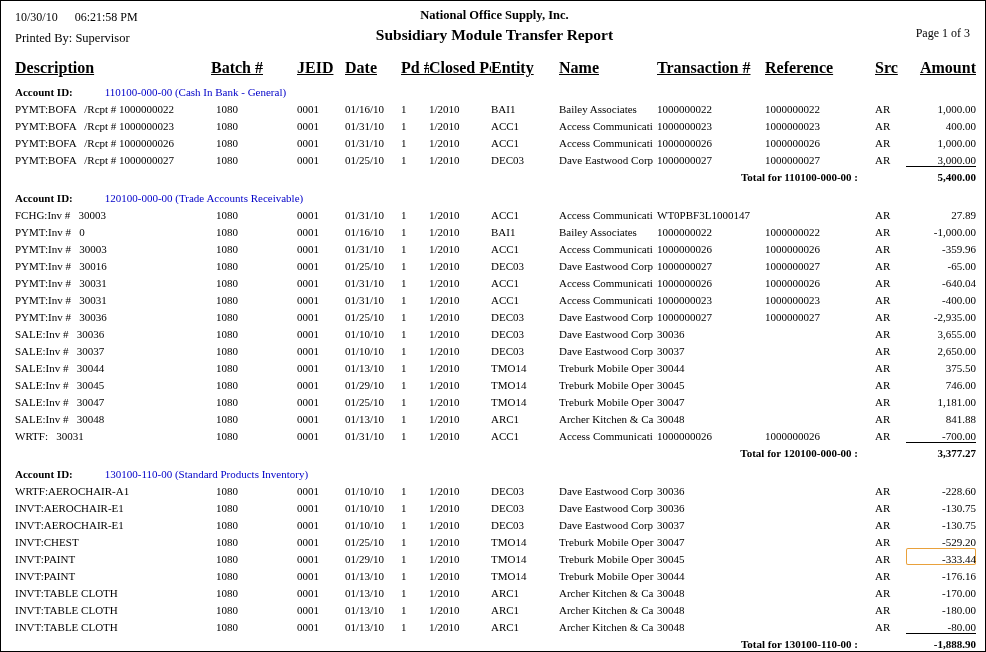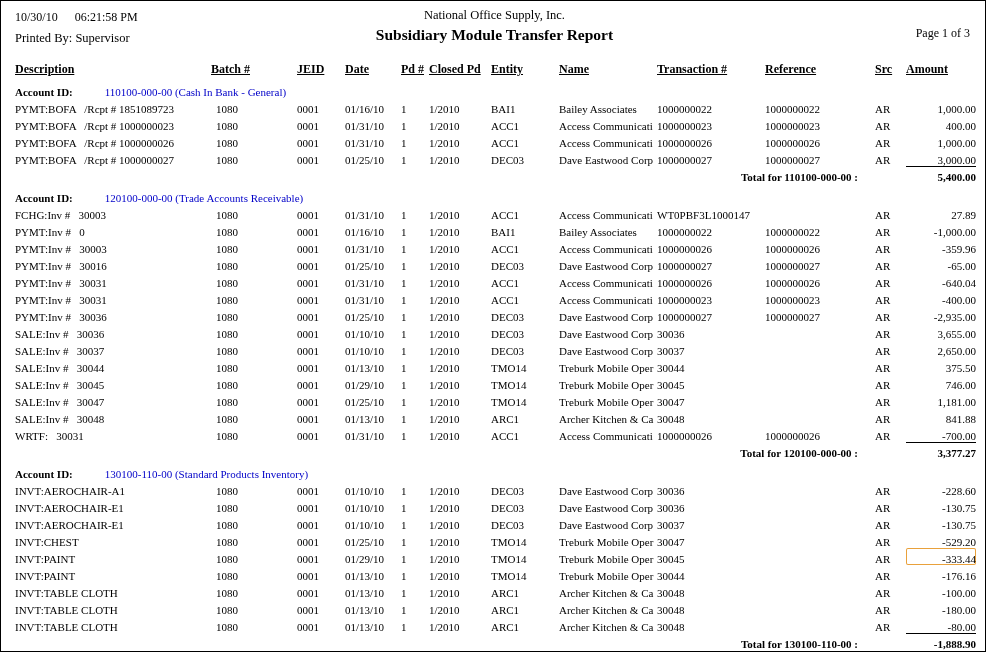--- a/index.html
+++ b/index.html
@@ -16,33 +16,33 @@
     overflow: hidden;
     background: #fff;
   }
   
   .report-header { position: relative; height: 52px; }
   .hdr-left { position: absolute; top: 3px; left: 0; }
   .hdr-date-line { font-size: 12px; }
   .hdr-time { margin-left: 17px; }
   .printed-by { font-size: 12.5px; margin-top: 6px; }
   .hdr-center { position: absolute; top: 1px; left: 0; right: 0; text-align: center; }
-  .company { font-size: 12.5px; font-weight: normal; }
+  .company { font-size: 12.5px; font-weight: bold; }
   .title { font-size: 15.5px; font-weight: bold; margin-top: 3px; }
   .hdr-right { position: absolute; top: 19px; right: 4px; font-size: 12px; }
   
   table.report { border-collapse: collapse; table-layout: fixed; width: 961px; font-size: 11px; }
   th, td {
     padding: 0; vertical-align: bottom;
     overflow: hidden; white-space: nowrap;
     height: 17px; text-align: left;
   }
-  thead th { font-weight: bold; font-size: 12px; height: 18px; }
+  thead th { font-weight: bold; font-size: 16px; height: 18px; }
   th .u { text-decoration: underline; }
-  th.c11 { text-align: left; }
+  th.c11 { text-align: right; }
   td.c0 { white-space: pre; }
   td.c1 { padding-left: 5px; }
   td.c11 { text-align: right; }
   .account-row td { padding-top: 4px; height: 21px; font-size: 11px; }
   .acct-label { font-weight: bold; }
   .acct-link { color: #0000c8; margin-left: 32px; }
   .total-row td { font-weight: bold; height: 17px; }
   .total-label { text-align: right; padding-right: 48px; }
   .total-amount { text-align: right; border-top: 1px solid #000; margin-top: 16px; }
   .hl-amount { box-shadow: inset 0 0 0 1px #e9a13b; border-radius: 2px; }
@@ -95,21 +95,21 @@
           <th class="c9"><span class="u">Reference</span></th>
           <th class="c10"><span class="u">Src</span></th>
           <th class="c11"><span class="u">Amount</span></th>
         </tr>
     </thead>
     <tbody id="report-body">
         <tr class="account-row">
           <td colspan="12"><span class="acct-label">Account ID:</span><span class="acct-link">110100-000-00 (Cash In Bank - General)</span></td>
         </tr>
         <tr class="data-row">
-          <td class="c0">PYMT:BOFA   /Rcpt # 1851089723</td>
+          <td class="c0">PYMT:BOFA   /Rcpt # 1000000022</td>
           <td class="c1">1080</td>
           <td class="c2">0001</td>
           <td class="c3">01/16/10</td>
           <td class="c4">1</td>
           <td class="c5">1/2010</td>
           <td class="c6">BAI1</td>
           <td class="c7">Bailey Associates</td>
           <td class="c8">1000000022</td>
           <td class="c9">1000000022</td>
           <td class="c10">AR</td>
@@ -361,21 +361,21 @@
           <td class="c11">-700.00</td>
         </tr>
         <tr class="total-row">
           <td colspan="11" class="total-label">Total for 120100-000-00 :</td>
           <td class="c11 total-amount">3,377.27</td>
         </tr>
         <tr class="account-row">
           <td colspan="12"><span class="acct-label">Account ID:</span><span class="acct-link">130100-110-00 (Standard Products Inventory)</span></td>
         </tr>
         <tr class="data-row">
-          <td class="c0">INVT:AEROCHAIR-A1</td>
+          <td class="c0">WRTF:AEROCHAIR-A1</td>
           <td class="c1">1080</td>
           <td class="c2">0001</td>
           <td class="c3">01/10/10</td>
           <td class="c4">1</td>
           <td class="c5">1/2010</td>
           <td class="c6">DEC03</td>
           <td class="c7">Dave Eastwood Corp</td>
           <td class="c8">30036</td>
           <td class="c9"></td>
           <td class="c10">AR</td>
@@ -456,21 +456,21 @@
           <td class="c1">1080</td>
           <td class="c2">0001</td>
           <td class="c3">01/13/10</td>
           <td class="c4">1</td>
           <td class="c5">1/2010</td>
           <td class="c6">ARC1</td>
           <td class="c7">Archer Kitchen &amp; Ca</td>
           <td class="c8">30048</td>
           <td class="c9"></td>
           <td class="c10">AR</td>
-          <td class="c11">-100.00</td>
+          <td class="c11">-170.00</td>
         </tr>
         <tr class="data-row">
           <td class="c0">INVT:TABLE CLOTH</td>
           <td class="c1">1080</td>
           <td class="c2">0001</td>
           <td class="c3">01/13/10</td>
           <td class="c4">1</td>
           <td class="c5">1/2010</td>
           <td class="c6">ARC1</td>
           <td class="c7">Archer Kitchen &amp; Ca</td>

